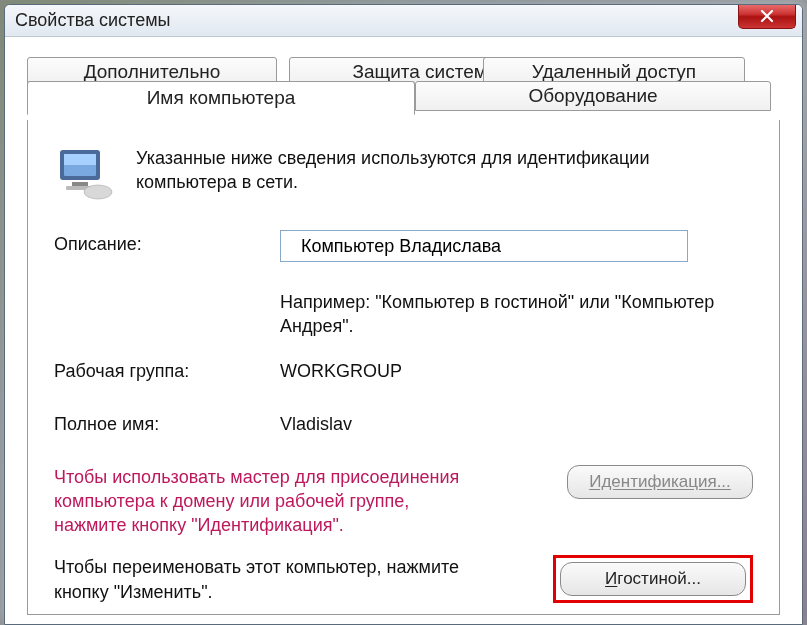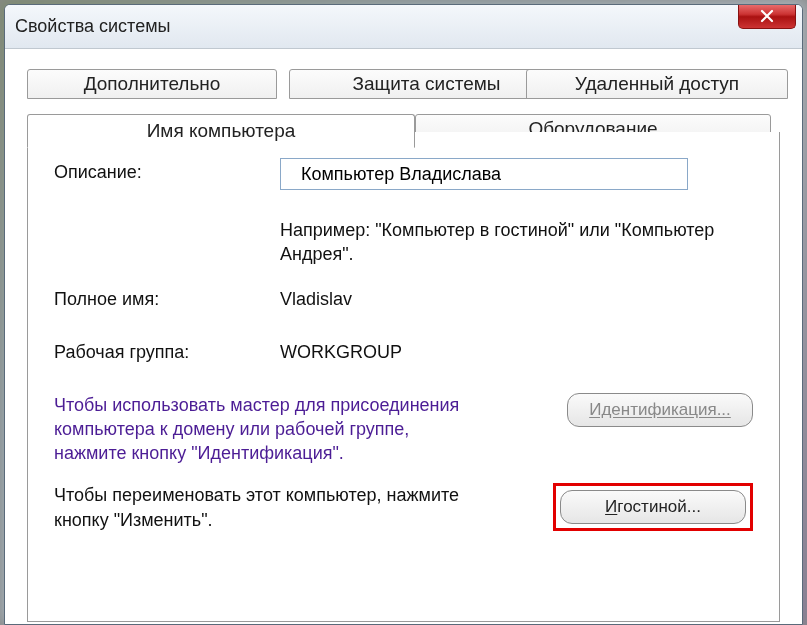--- a/index.html
+++ b/index.html
@@ -21,21 +21,21 @@
     .window {
       position: absolute;
       top: 4px; left: 4px; right: 4px; bottom: 0;
       background: #fff;
       border: 1px solid #5a6a7a;
       border-radius: 6px 6px 0 0;
       box-shadow: 0 0 0 1px rgba(255,255,255,0.3) inset;
       overflow: hidden;
     }
     .titlebar {
-      height: 44px;
+      height: 32px;
       background: linear-gradient(#f4f7fb, #e1e8f0);
       border-bottom: 1px solid #c0c8d0;
       display: flex;
       align-items: center;
       padding: 0 10px;
       position: relative;
     }
     .titlebar .title {
       font-size: 18px;
       color: #222;
@@ -70,24 +70,24 @@
       display: flex;
       align-items: center;
       justify-content: center;
       font-size: 19px;
       color: #222;
       cursor: pointer;
       padding: 0 8px;
       white-space: nowrap;
     }
     .tab-row1 .tab { top: 0; }
-    .tab-row2 .tab { top: 45px; }
+    .tab-row2 .tab { top: 24px; }
     .tab.t1 { left: 0; width: 250px; }
     .tab.t2 { left: 262px; width: 275px; }
-    .tab.t3 { left: 499px; width: 262px; border-right: 1px solid #9a9a9a;}
+    .tab.t3 { left: 456px; width: 262px; border-right: 1px solid #9a9a9a;}
     .tab.t4 { left: 0; width: 388px; height: 34px; background: #fff; border-bottom: 1px solid #fff; z-index: 2; }
     .tab.t5 { left: 388px; width: 356px; border-right: 1px solid #9a9a9a;}
     .tabpanel {
       border: 1px solid #9a9a9a;
       border-top: none;
       margin-top: -1px;
       background: #fff;
       padding: 26px 26px 10px 26px;
       min-height: 490px;
       position: relative;
@@ -136,21 +136,21 @@
       margin-top: 30px;
     }
     .wizard-row, .rename-row {
       display: flex;
       justify-content: space-between;
       align-items: flex-start;
       gap: 20px;
     }
     .wizard-text {
       font-size: 18px;
-      color: #4c1d95;
+      color: #be185d;
       line-height: 1.35;
       max-width: 420px;
     }
     .rename-text {
       font-size: 18px;
       color: #111;
       line-height: 1.35;
       max-width: 420px;
     }
     .action-btn {
@@ -203,37 +203,48 @@
         <div class="tab t3">Удаленный доступ</div>
       </div>
       <div class="tab-row2">
         <div class="tab t4">Имя компьютера</div>
         <div class="tab t5">Оборудование</div>
       </div>
     </div>
 
     <div class="tabpanel">
 
+      <div class="intro">
+        <svg class="pc-icon" viewBox="0 0 60 56">
+          <rect x="6" y="4" width="40" height="30" rx="3" fill="#4a6a9a"></rect>
+          <rect x="10" y="8" width="32" height="22" rx="1" fill="#7aa8e0"></rect>
+          <rect x="10" y="8" width="32" height="11" fill="#a8d0ff"></rect>
+          <rect x="18" y="36" width="16" height="4" fill="#888"></rect>
+          <rect x="12" y="40" width="28" height="4" rx="1" fill="#bbb"></rect>
+          <ellipse cx="44" cy="46" rx="14" ry="7" fill="#d8d8d8" stroke="#aaa" stroke-width="0.6"></ellipse>
+        </svg>
+        <div class="intro-text">Указанные ниже сведения используются для идентификации компьютера в сети.</div>
+      </div>
 
       <div class="form-row">
         <div class="label">Описание:</div>
         <div>
           <input class="desc-input" type="text" value="Компьютер Владислава" style="">
         </div>
       </div>
       <div class="hint">Например: "Компьютер в гостиной" или "Компьютер Андрея".</div>
 
+      <div class="form-row" style="margin-top:10px">
+        <div class="label">Рабочая группа:</div>
+        <div class="value">WORKGROUP</div>
+      </div>
+
       <div class="form-row">
         <div class="label">Полное имя:</div>
         <div class="value">Vladislav</div>
-      </div>
-
-      <div class="form-row" style="margin-top:10px">
-        <div class="label">Рабочая группа:</div>
-        <div class="value">WORKGROUP</div>
       </div>
 
       <div class="bottom-section">
         <div class="wizard-row">
           <div class="wizard-text">Чтобы использовать мастер для присоединения компьютера к домену или рабочей группе, нажмите кнопку "Идентификация".</div>
           <button class="action-btn disabled">Идентификация...</button>
         </div>
 
         <div class="rename-row">
           <div class="rename-text">Чтобы переименовать этот компьютер, нажмите кнопку "Изменить".</div>

